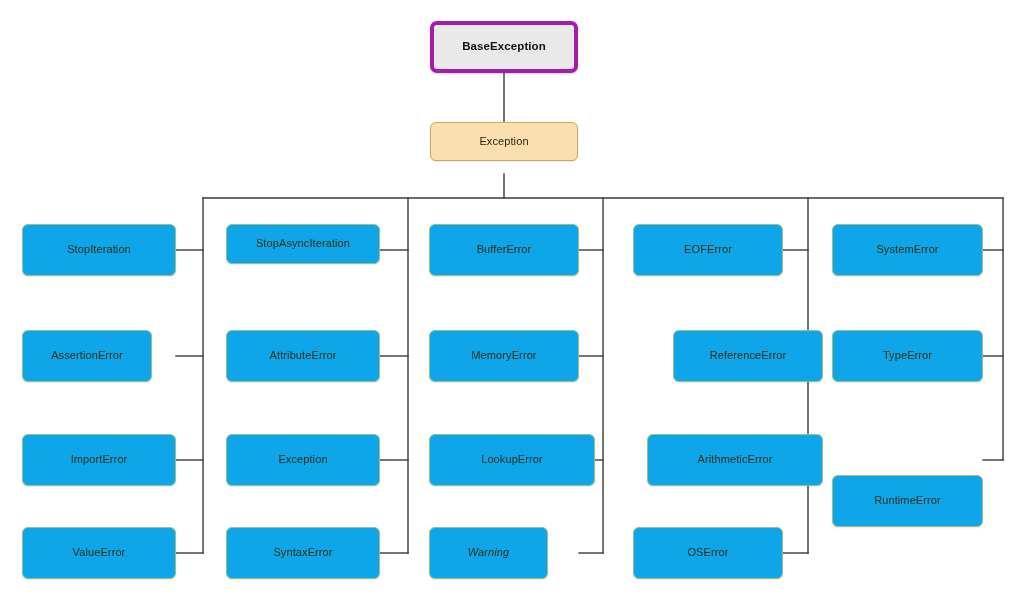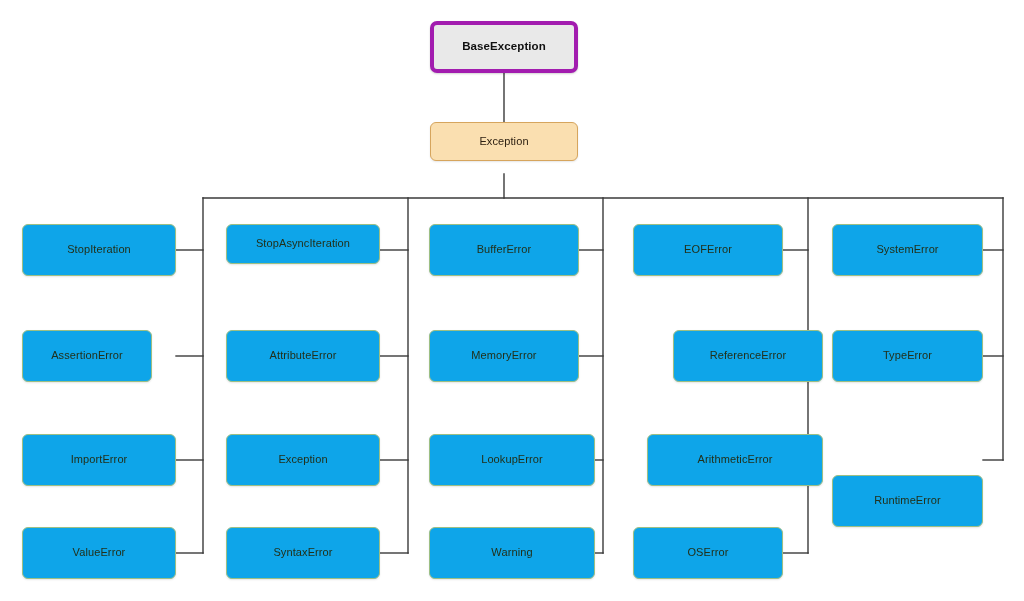--- a/index.html
+++ b/index.html
@@ -138,21 +138,21 @@
       </div>
       <div class="node node-leaf" style="left: 429px; top: 224px; width: 150px; height: 52px;">
         <span class="node-label">BufferError</span>
       </div>
       <div class="node node-leaf" style="left: 429px; top: 330px; width: 150px; height: 52px;">
         <span class="node-label">MemoryError</span>
       </div>
       <div class="node node-leaf" style="left: 429px; top: 434px; width: 166px; height: 52px;">
         <span class="node-label">LookupError</span>
       </div>
-      <div class="node node-leaf" style="left: 429px; top: 527px; width: 166px; height: 52px;">
+      <div class="node node-leaf" style="left: 429px; top: 527px; width: 119px; height: 52px; font-style: italic;">
         <span class="node-label">Warning</span>
       </div>
       <div class="node node-leaf" style="left: 633px; top: 224px; width: 150px; height: 52px;">
         <span class="node-label">EOFError</span>
       </div>
       <div class="node node-leaf" style="left: 633px; top: 330px; width: 150px; height: 52px; margin-left: 40px;">
         <span class="node-label">ReferenceError</span>
       </div>
       <div class="node node-leaf" style="left: 647px; top: 434px; width: 176px; height: 52px;">
         <span class="node-label">ArithmeticError</span>

